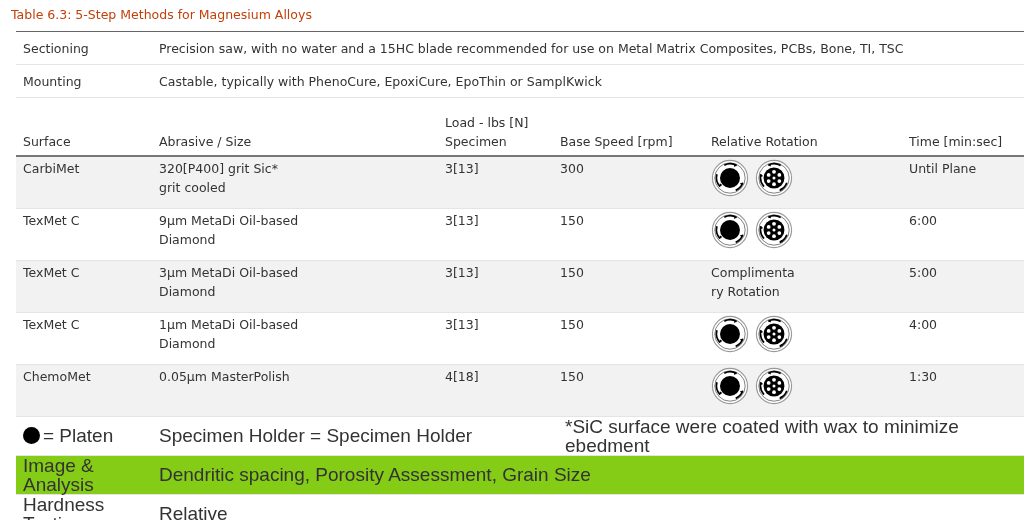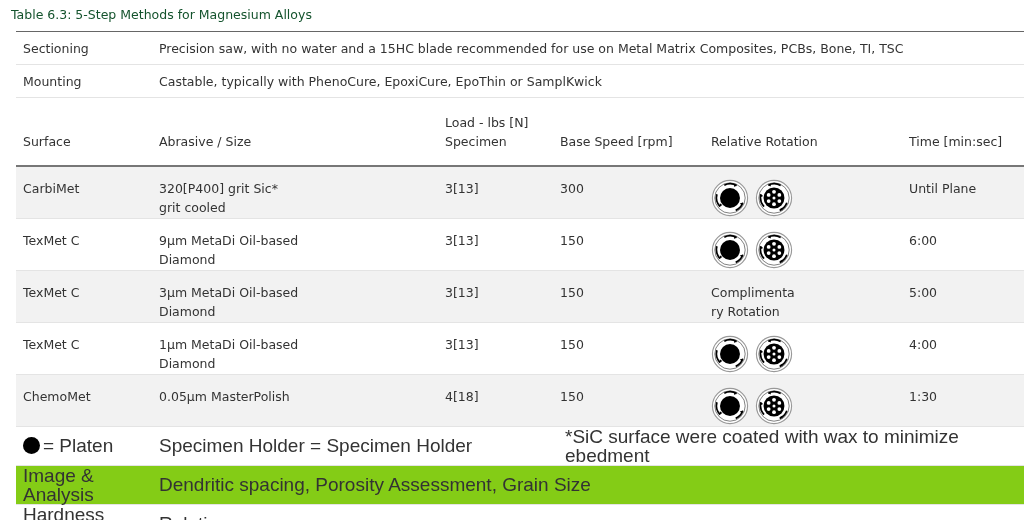--- a/index.html
+++ b/index.html
@@ -5,39 +5,39 @@
   html, body { margin: 0; padding: 0; background: #ffffff; }
   body {
     width: 1024px; height: 520px; overflow: hidden;
     font-family: "DejaVu Sans", sans-serif;
     color: #333333;
     font-size: 12.5px;
     position: relative;
   }
   .caption {
     position: absolute; left: 11px; top: 7px;
-    font-size: 12.5px; color: #14532d;
+    font-size: 12.5px; color: #c2410c;
   }
   table {
     position: absolute; left: 16px; top: 31px;
     width: 1012px;
     border-collapse: collapse;
     table-layout: fixed;
   }
   td, th {
     text-align: left; vertical-align: top;
     font-weight: normal;
     padding: 0 0 0 7px;
     line-height: 19px;
     border-bottom: 1px solid #e4e4e4;
   }
   tr.top-rule td { border-top: 1.5px solid #666; }
   tr.simple td { height: 32px; vertical-align: middle; padding-top: 0; }
-  tr.header td { height: 53px; vertical-align: bottom; padding-bottom: 14px; border-bottom: 2px solid #777; }
-  tr.step td { height: 52px; padding-top: 12px; box-sizing: border-box; margin-left: 15px; }
+  tr.header td { height: 53px; vertical-align: bottom; padding-bottom: 4px; border-bottom: 2px solid #777; }
+  tr.step td { height: 52px; padding-top: 2px; box-sizing: border-box; margin-left: 15px; }
   tr.step.shaded td { background: #f2f2f2; }
   tr.footer td { height: 33px; vertical-align: middle; }
   tr.footer.shaded td { background: #84cc16; }
   .rot-icons { display: flex; gap: 6px; margin-top: 0px; }
   .rot-icon { width: 38px; height: 38px; display: inline-block; }
   .platen-dot {
     display: inline-block; width: 17px; height: 17px;
     background: #000; border-radius: 50%;
     vertical-align: middle; margin-right: 3px; margin-top: -2px;
   }

